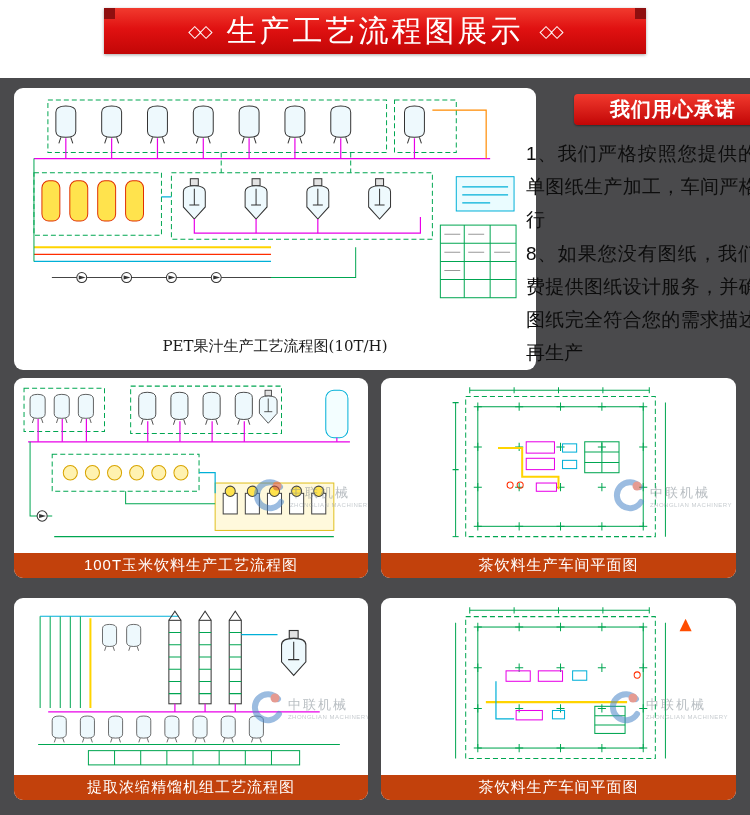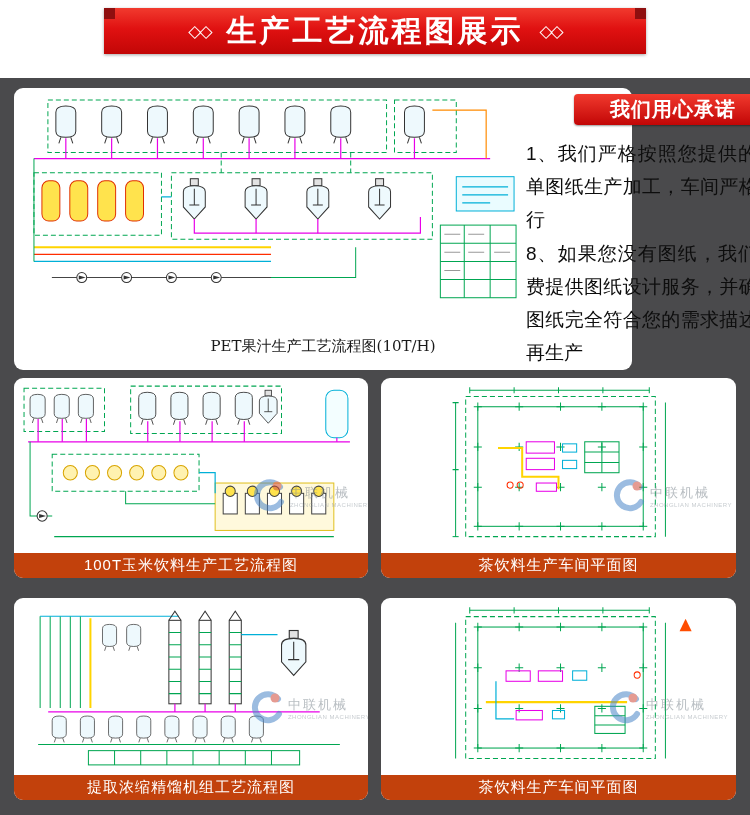--- a/index.html
+++ b/index.html
@@ -7,28 +7,28 @@
   .page{position:relative;width:750px;height:815px;background:#fff;overflow:hidden}
 
   
   .header-banner{position:absolute;left:104px;top:8px;width:542px;height:46px;
     background:linear-gradient(180deg,#f13a2e 0%,#e01111 45%,#c20606 100%);
     display:flex;align-items:center;justify-content:center;gap:16px;color:#fff;
     box-shadow:0 1px 3px rgba(0,0,0,.35)}
   .header-banner::before,.header-banner::after{content:"";position:absolute;width:11px;height:11px;background:#8f0f0f}
   .header-banner::before{left:0;top:0}
   .header-banner::after{right:0;top:0}
-  .header-banner .title{font-size:30px;font-weight:bold;letter-spacing:3px}
+  .header-banner .title{font-size:30px;font-weight:normal;letter-spacing:3px}
   .header-banner .decor{font-size:17px;letter-spacing:-2px}
 
   
   .main{position:absolute;left:0;top:78px;width:750px;height:737px;background:#4a4a4c}
 
   .panel{position:absolute;background:#fff;border-radius:9px;overflow:hidden}
-  .pet{left:14px;top:10px;width:618px;height:282px;padding:8px 8px 0}
+  .pet{left:14px;top:10px;width:522px;height:282px;padding:8px 8px 0}
   .pet .cad{width:506px;height:234px}
   .pet-cap{text-align:center;font-family:"DejaVu Serif","Liberation Serif",serif;font-size:15px;color:#1a1a1a;margin-top:7px}
 
   
   .promise{position:absolute;left:526px;top:16px;width:251px}
   .promise-banner{width:198px;height:31px;margin:0 0 12px 48px;border-radius:4px;
     background:linear-gradient(180deg,#f13a2e,#c20606);
     display:flex;align-items:center;justify-content:center;color:#fff;font-size:20px;font-weight:bold;
     letter-spacing:1px;box-shadow:0 1px 2px rgba(0,0,0,.4)}
   .promise-text{font-size:19px;line-height:33px;color:#0d0d0d;text-align:justify;margin-bottom:1px}

